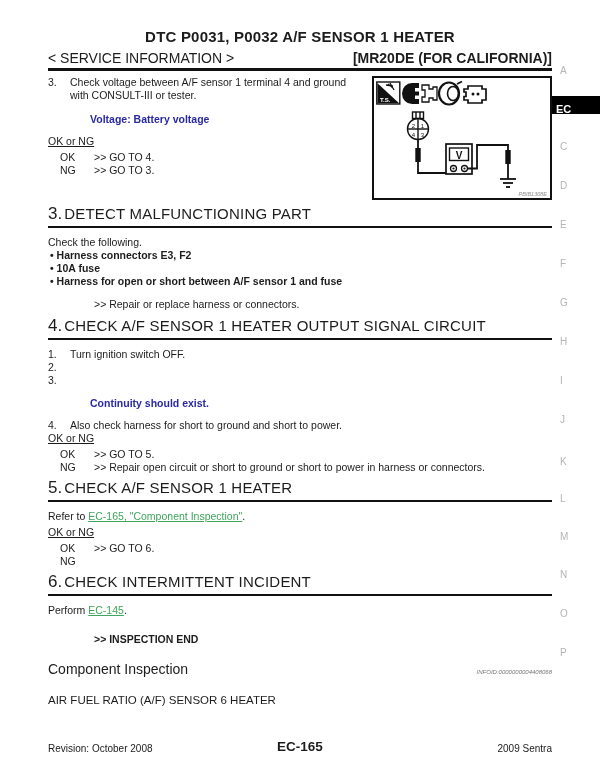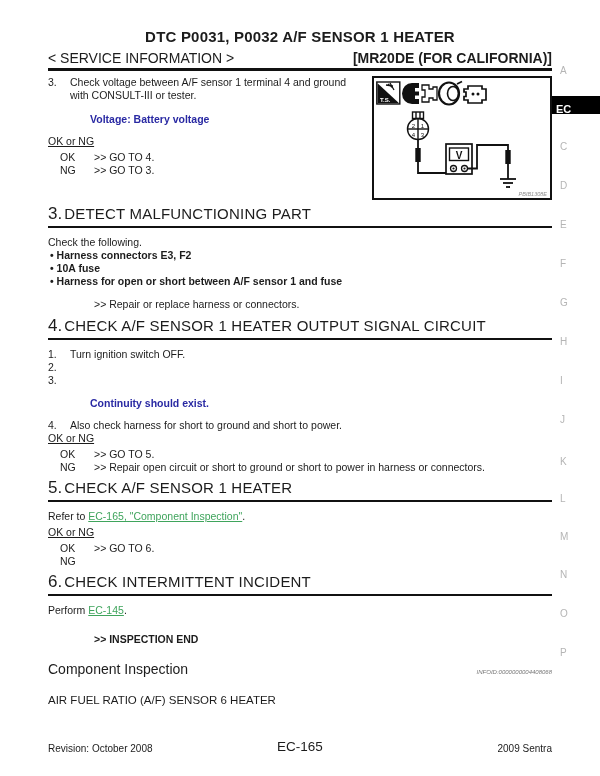--- a/index.html
+++ b/index.html
@@ -47,21 +47,21 @@
   .comp-sub { font-size:11.5px; margin-top:17px; }
 
   
   .m-letter { position:absolute; left:560px; font-size:10px; color:#b5b5b5; }
   .ec-tab { position:absolute; right:0; top:96px; width:48px; height:18px; background:#000;
             color:#fff; font-size:11px; font-weight:bold; line-height:26px; padding-left:4px; box-sizing:border-box; }
 
   
   .footer { position:absolute; left:48px; right:48px; bottom:22px; display:flex; align-items:flex-end; font-size:10px; }
   .footer .f-left { flex:1; }
-  .footer .f-center { flex:1; text-align:center; font-weight:normal; font-size:13.5px; }
+  .footer .f-center { flex:1; text-align:center; font-weight:bold; font-size:13.5px; }
   .footer .f-right { flex:1; text-align:right; }
 </style>
 </head>
 <body>
 
 <div class="page">
 
   <span class="m-letter" style="top:65px">A</span>
   <div class="ec-tab">EC</div>
   <span class="m-letter" style="top:141px">C</span>

